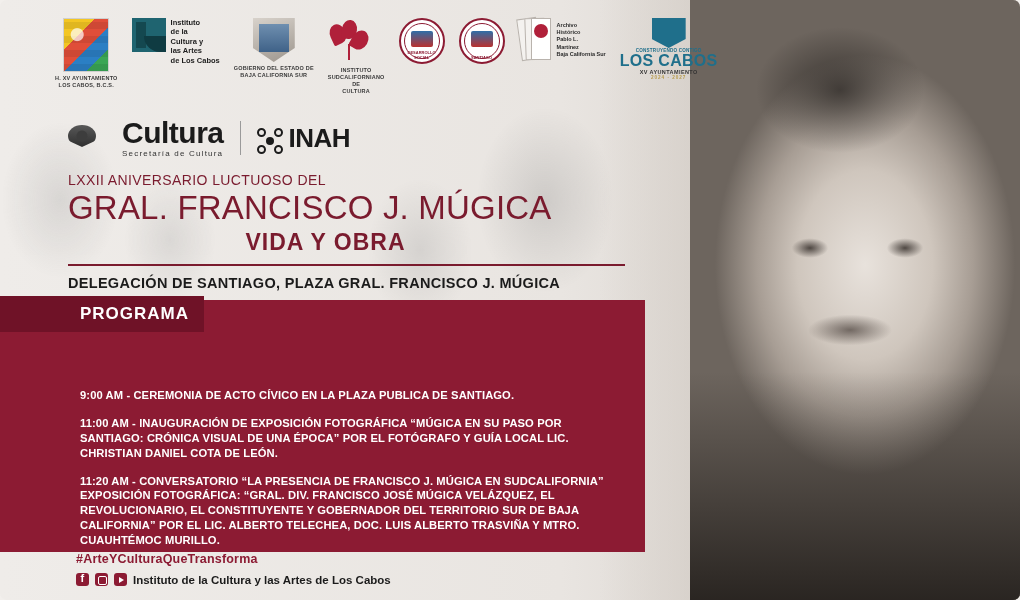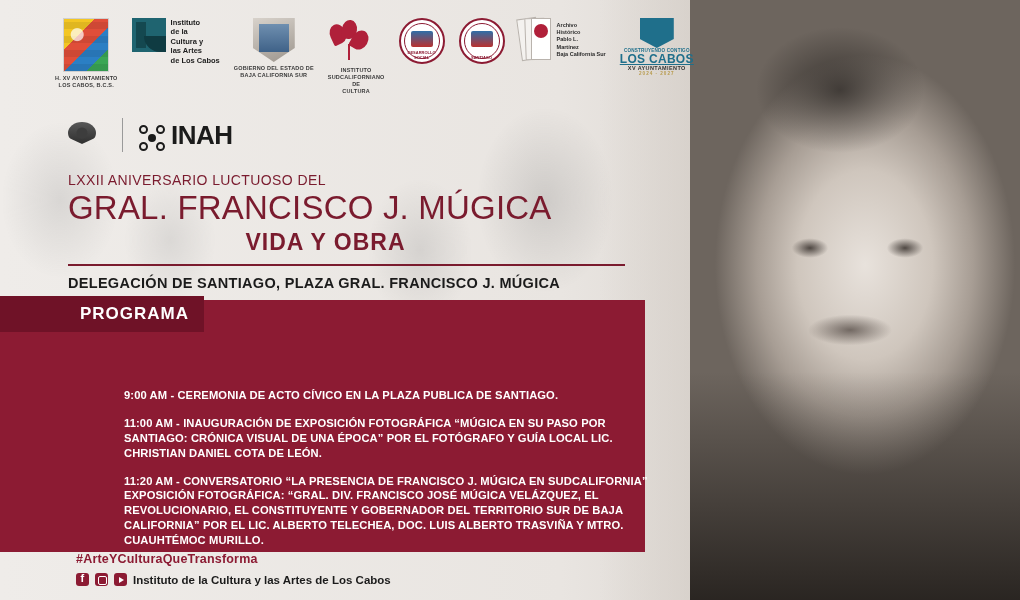--- a/index.html
+++ b/index.html
@@ -9,20 +9,21 @@
     background: #f2efec;
     overflow: hidden;
     position: relative;
   }
 
   
   .poster {
     position: absolute; inset: 0;
     background: linear-gradient(90deg,#efece9 0%,#e9e5e1 55%,#ded9d4 70%,#cfc9c3 100%);
     overflow: hidden;
+    border-radius: 7px;
   }
   .ghost-faces {
     position: absolute; left: 0; top: 0; width: 700px; height: 600px;
     opacity: .22;
     background:
       radial-gradient(ellipse 90px 120px at 60px 200px, #8d8d8d 0%, rgba(141,141,141,0) 65%),
       radial-gradient(ellipse 70px 95px at 170px 240px, #9a9a9a 0%, rgba(154,154,154,0) 65%),
       radial-gradient(ellipse 110px 150px at 545px 200px, #6f6f6f 0%, rgba(111,111,111,0) 62%),
       radial-gradient(ellipse 80px 110px at 420px 250px, #8a8a8a 0%, rgba(138,138,138,0) 65%);
   }
@@ -99,21 +100,21 @@
   .archivo .pages span { position:absolute; top:0; width:20px; height:42px; background:#f4f2ef; border:1px solid #b9b3ad;}
   .archivo .pages span:nth-child(1){left:0; transform:rotate(-8deg);}
   .archivo .pages span:nth-child(2){left:6px; transform:rotate(-2deg);}
   .archivo .pages span:nth-child(3){left:12px; background:#fff;}
   .archivo .pages:after{content:"";position:absolute;left:15px;top:6px;width:14px;height:14px;background:#b0203a;border-radius:50%;}
   .archivo .txt{font-size:5.5px;font-weight:bold;line-height:1.3;text-align:left;color:#2a2a2a;}
 
   .loscabos { text-align:center; }
   .loscabos .crest { width:34px;height:30px;margin:0 auto;background:#1f6f8b;
     clip-path: polygon(0 0,100% 0,100% 70%,50% 100%,0 70%);}
-  .loscabos .big{font-size:12px;font-weight:bold;color:#1f6f8b;letter-spacing:.3px;line-height:1;text-decoration:underline;}
+  .loscabos .big{font-size:16px;font-weight:bold;color:#1f6f8b;letter-spacing:.3px;line-height:1;}
   .loscabos .sub{font-size:5.5px;font-weight:bold;color:#333;letter-spacing:.4px;}
   .loscabos .top{font-size:4.6px;font-weight:bold;color:#1f6f8b;letter-spacing:.2px;}
   .loscabos .yr{font-size:4.6px;font-weight:bold;color:#b79a4a;letter-spacing:1px;}
 
   
   .brand-row {
     position:absolute; left:60px; top:118px; display:flex; align-items:center; gap:16px;
   }
   .esc-nac { width:46px; height:30px; position:relative; }
   .esc-nac .e { position:absolute; left:8px; top:2px; width:28px;height:22px;border-radius:50%;
@@ -145,21 +146,21 @@
   .panel {
     position:absolute; left:0; top:300px; width:645px; height:252px;
     background:#8c1b33; color:#fff;
   }
   .panel-tab {
     position:absolute; left:0; top:-4px; width:204px; height:36px;
     background:#6f1227; display:flex; align-items:center;
   }
   .panel-tab span { margin-left:80px; font-size:17px; font-weight:bold; letter-spacing:1px;}
   .panel-date { position:absolute; left:80px; top:44px; font-size:21px; font-weight:bold; letter-spacing:.4px;}
-  .panel-items { position:absolute; left:80px; top:88px; width:535px;margin-left:44px; }
+  .panel-items { position:absolute; left:80px; top:88px; width:535px; }
   .panel-items p { font-size:11.2px; font-weight:bold; line-height:1.33; margin-bottom:13px; letter-spacing:.1px;}
 
   
   .footer { position:absolute; left:76px; bottom:14px; }
   .hashtag { font-size:12.5px; font-weight:bold; color:#8c1b33; letter-spacing:.2px; }
   .social { display:flex; align-items:center; gap:6px; margin-top:7px;}
   .sq { width:13px; height:13px; border-radius:3px; display:inline-block; }
   .sq.fb { background:#8c1b33; position:relative;}
   .sq.fb:after{content:"f";position:absolute;left:4.5px;top:-1px;color:#fff;font-size:11px;font-weight:bold;}
   .sq.ig { background:#8c1b33; position:relative;}
@@ -250,20 +251,24 @@
       <div class="big">LOS CABOS</div>
       <div class="sub">XV AYUNTAMIENTO</div>
       <div class="yr">2024 - 2027</div>
     </div>
   </div>
 
   <div class="brand-row">
     <div class="esc-nac">
         <div class="e"></div>
       </div>
+    <div class="cultura-wrap">
+      <div class="c1">Cultura</div>
+      <div class="c2">Secretaría de Cultura</div>
+    </div>
     <div class="divider-v"></div>
     <div class="inah">
       <div class="glyph">
           <i></i>
           <i></i>
           <i></i>
           <i></i>
           <b></b>
         </div>
       <div class="word">INAH</div>

